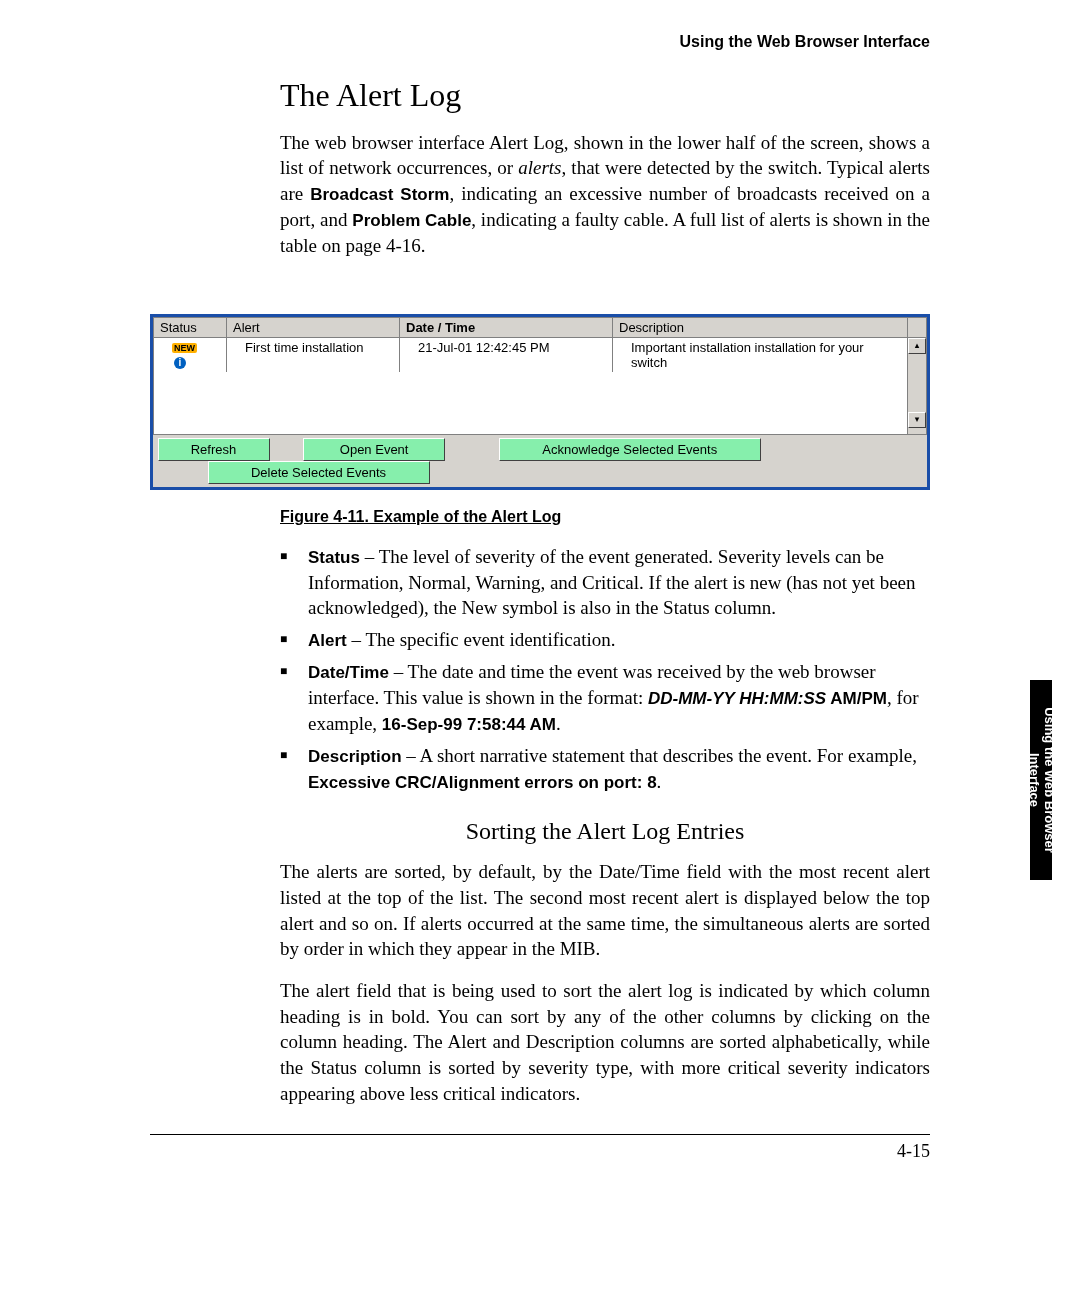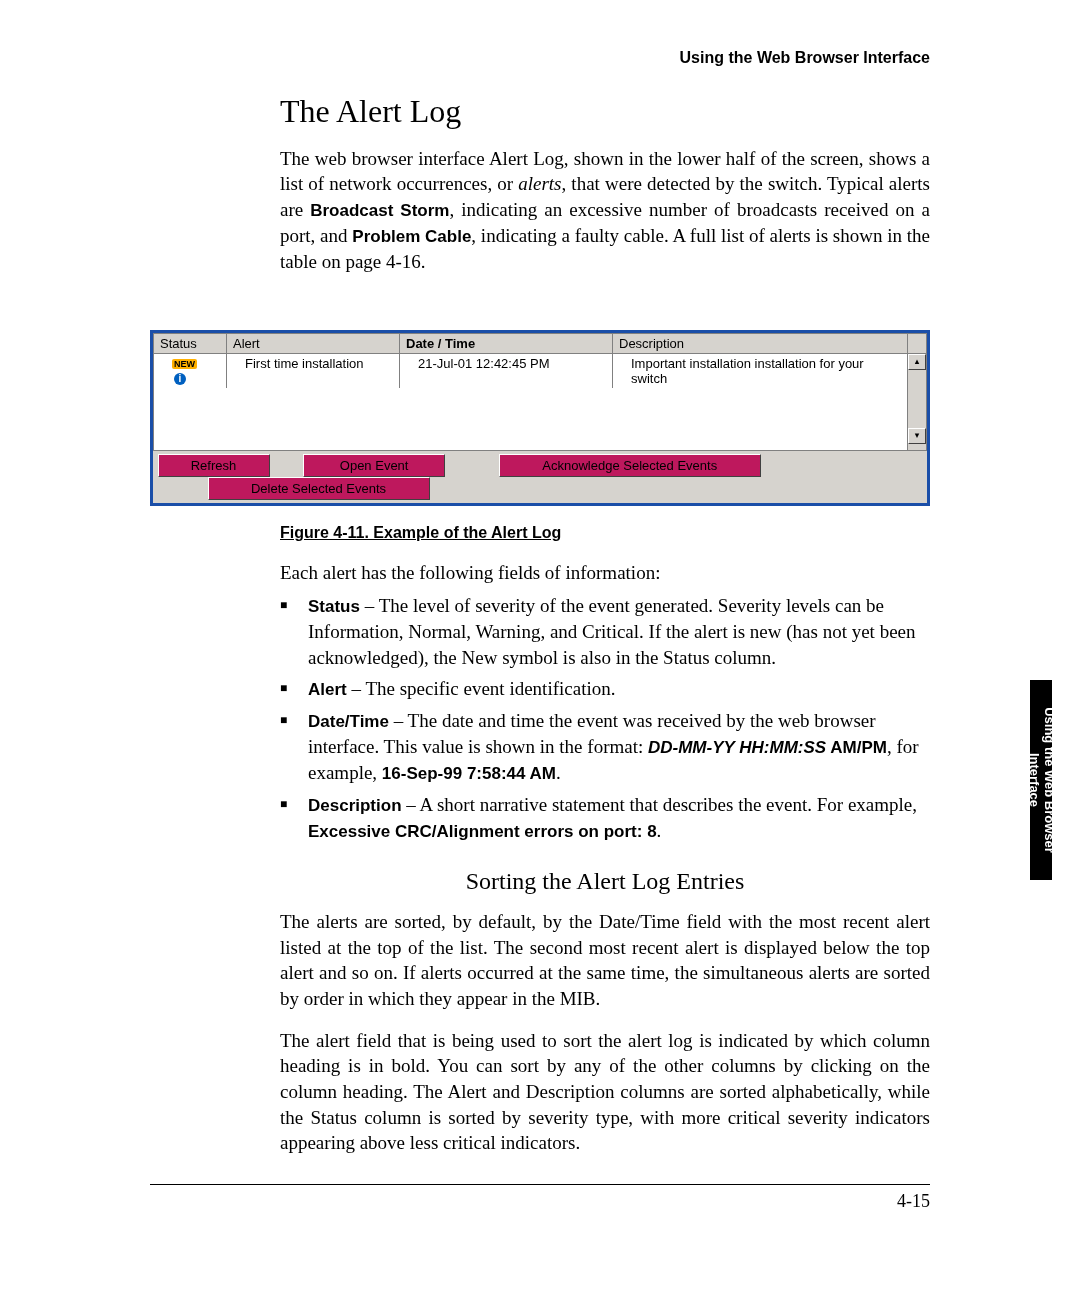--- a/index.html
+++ b/index.html
@@ -8,21 +8,21 @@
     background: #fff;
     font-family: "Times New Roman", serif;
     color: #000;
     width: 1080px;
     height: 1296px;
     position: relative;
   }
   .page {
     position: absolute;
     left: 150px;
-    top: 48px;
+    top: 32px;
     width: 780px;
   }
   .header {
     text-align: right;
     font-family: Arial, sans-serif;
     font-size: 16px;
     line-height: 1.3;
   }
   .header .line1 { font-weight: bold; }
   .h1 {
@@ -87,21 +87,21 @@
     border-bottom-color:#404040;
     font-size: 9px;
     line-height: 12px;
     text-align: center;
     color:#000;
   }
   .btn-row { border-top: 1px solid #808080; }
   .btn-row td { padding: 3px 4px; }
   .win-btn {
     display: inline-block;
-    background: #be185d;
+    background: #86efac;
     border: 1px solid #fff;
     border-right-color: #404040;
     border-bottom-color: #404040;
     padding: 3px 20px;
     font-size: 13px;
     text-align: center;
   }
   .new-badge {
     display:inline-block;
     background:#ffb000;
@@ -247,21 +247,20 @@
             <span class="win-btn" style="width:180px;margin-left:50px">Delete Selected Events</span>
           </td>
         </tr>
       </tbody>
         </table>
     </div>
   </div>
 
   <div class="caption">Figure 4-11.  Example of the Alert Log</div>
 
-  <p class="body-text">Each alert has the following fields of information:</p>
 
   <ul class="fields">
     <li><span class="boldsans">Status</span><span> – The level of severity of the event generated. Severity levels can be Information, Normal, Warning, and Critical. If the alert is new (has not yet been acknowledged), the New symbol is also in the Status column.</span></li>
     <li><span class="boldsans">Alert</span><span> – The specific event identification.</span></li>
     <li><span class="boldsans">Date/Time</span><span> – The date and time the event was received by the web browser interface. This value is shown in the format: </span><span class="bolditsans">DD-MM-YY HH:MM:SS</span><span class="boldsans"> AM/PM</span><span>, for example, </span><span class="boldsans">16-Sep-99 7:58:44 AM</span><span>.</span></li>
     <li><span class="boldsans">Description</span><span> – A short narrative statement that describes the event. For example, </span><span class="boldsans">Excessive CRC/Alignment errors on port: 8</span><span>.</span></li>
   </ul>
 
   <div class="h2">Sorting the Alert Log Entries</div>
 

